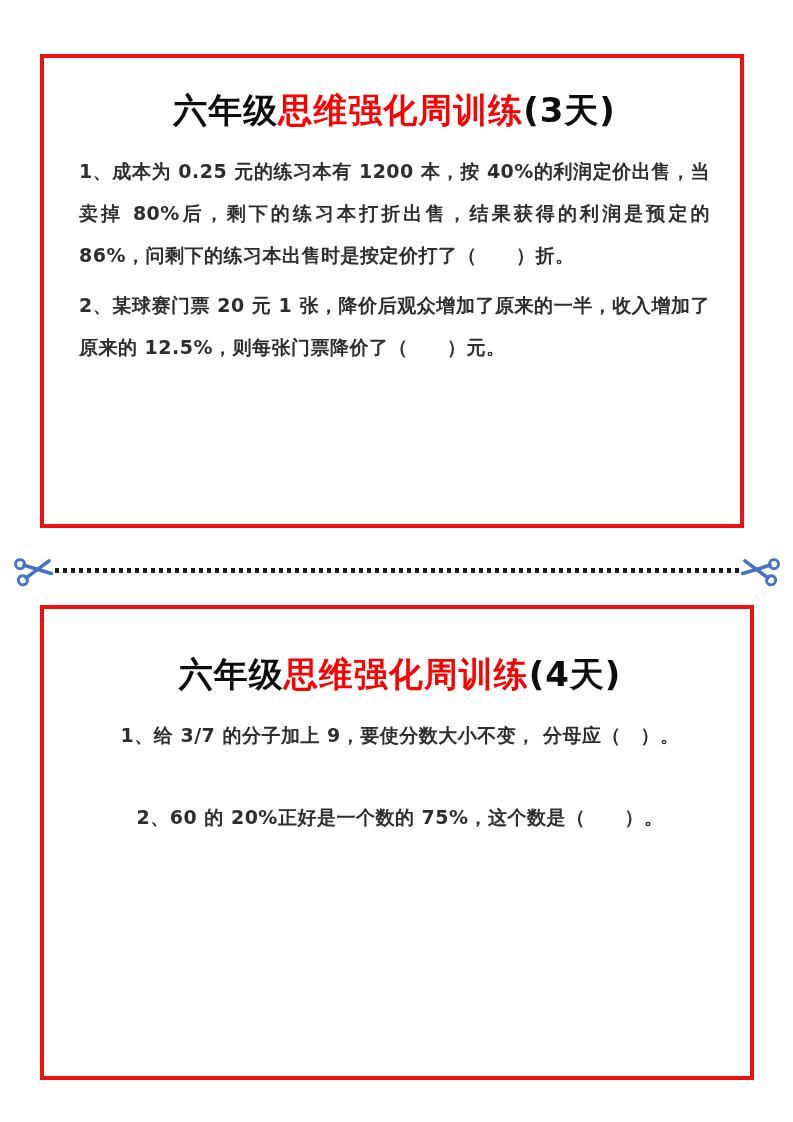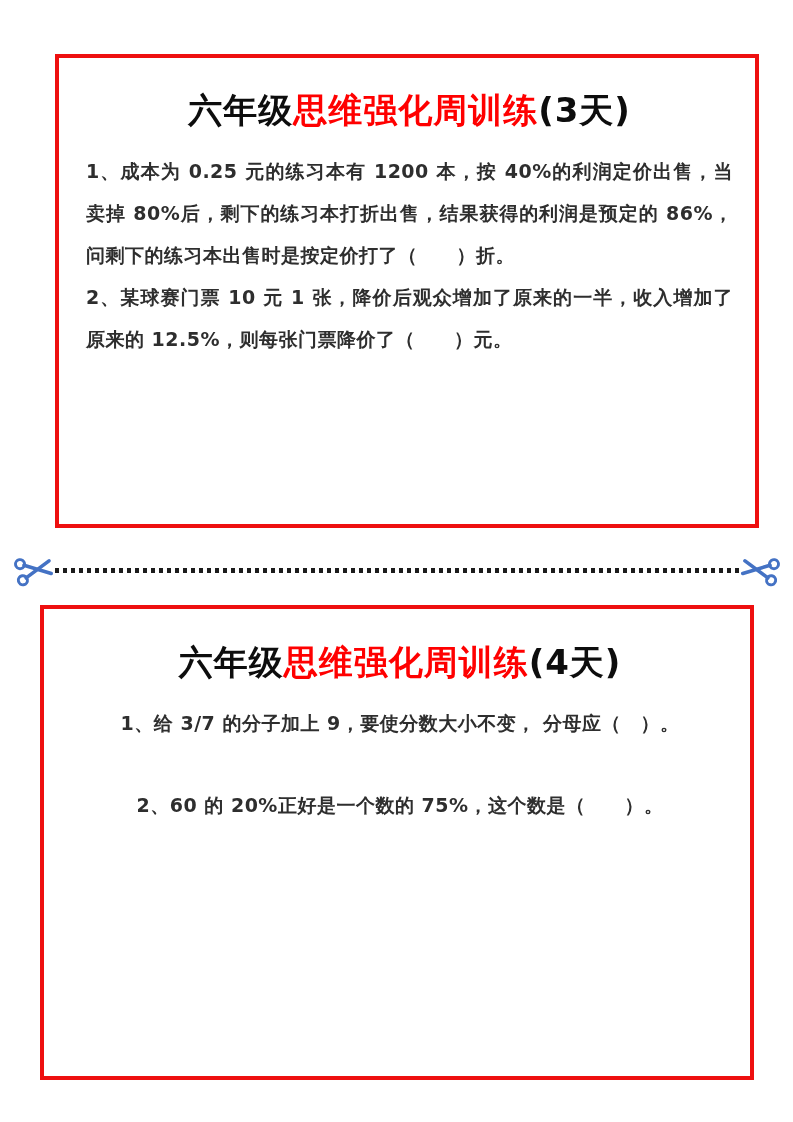--- a/index.html
+++ b/index.html
@@ -11,42 +11,42 @@
     font-family: "DejaVu Sans", sans-serif;
     overflow: hidden;
   }
   .card {
     position: absolute;
     box-sizing: border-box;
     border: 4px solid #ee0f0f;
     background: #ffffff;
   }
   .card-1 {
-    left: 55px; top: 54px;
+    left: 40px; top: 54px;
     width: 704px; height: 474px;
     padding: 30px 22px 0 27px;
   }
   .card-2 {
     left: 40px; top: 605px;
     width: 714px; height: 475px;
-    padding: 31px 22px 0 28px;
+    padding: 43px 22px 0 28px;
   }
   .title {
     margin: 0 0 18px 0;
     text-align: center;
     font-size: 34px;
     line-height: 44px;
     font-weight: bold;
     color: #0d0d0d;
     letter-spacing: 1px;
     white-space: nowrap;
   }
   .title .hl { color: #ff0000; }
   .problem {
-    margin: 0;
+    margin: 8px;
     font-size: 19px;
     line-height: 42px;
     font-weight: bold;
     color: #2e2e2e;
     text-align: justify;
     letter-spacing: 0.5px;
   }
   .card-2 .problem { margin-bottom: 40px; text-align: center; }
   .cutline {
     position: absolute;
@@ -65,21 +65,21 @@
   .scissors svg { display: block; width: 100%; height: 100%; }
   .scissors.left  { transform: rotate(-10deg); }
   .scissors.right { transform: scaleX(-1) rotate(-10deg); }
 </style>
 </head>
 <body>
 
 <section class="card card-1">
   <h1 class="title"><span>六年级</span><span class="hl">思维强化周训练</span><span>(3天)</span></h1>
   <p class="problem">1、成本为 0.25 元的练习本有 1200 本，按 40%的利润定价出售，当卖掉 80%后，剩下的练习本打折出售，结果获得的利润是预定的 86%，问剩下的练习本出售时是按定价打了（　　）折。</p>
-  <p class="problem">2、某球赛门票 10 元 1 张，降价后观众增加了原来的一半，收入增加了原来的 12.5%，则每张门票降价了（　　）元。</p>
+  <p class="problem">2、某球赛门票 20 元 1 张，降价后观众增加了原来的一半，收入增加了原来的 12.5%，则每张门票降价了（　　）元。</p>
 </section>
 
 <div class="cutline">
   <span class="scissors left">
     <svg viewBox="0 0 44 32" xmlns="http://www.w3.org/2000/svg" fill="none" stroke="#4472c4">
       <circle cx="8" cy="7" r="5" stroke-width="3.2"></circle>
       <circle cx="8" cy="25" r="5" stroke-width="3.2"></circle>
       <path d="M12 9 L40 23" stroke-width="4" stroke-linecap="round"></path>
       <path d="M12 23 L40 9" stroke-width="4" stroke-linecap="round"></path>
     </svg>

